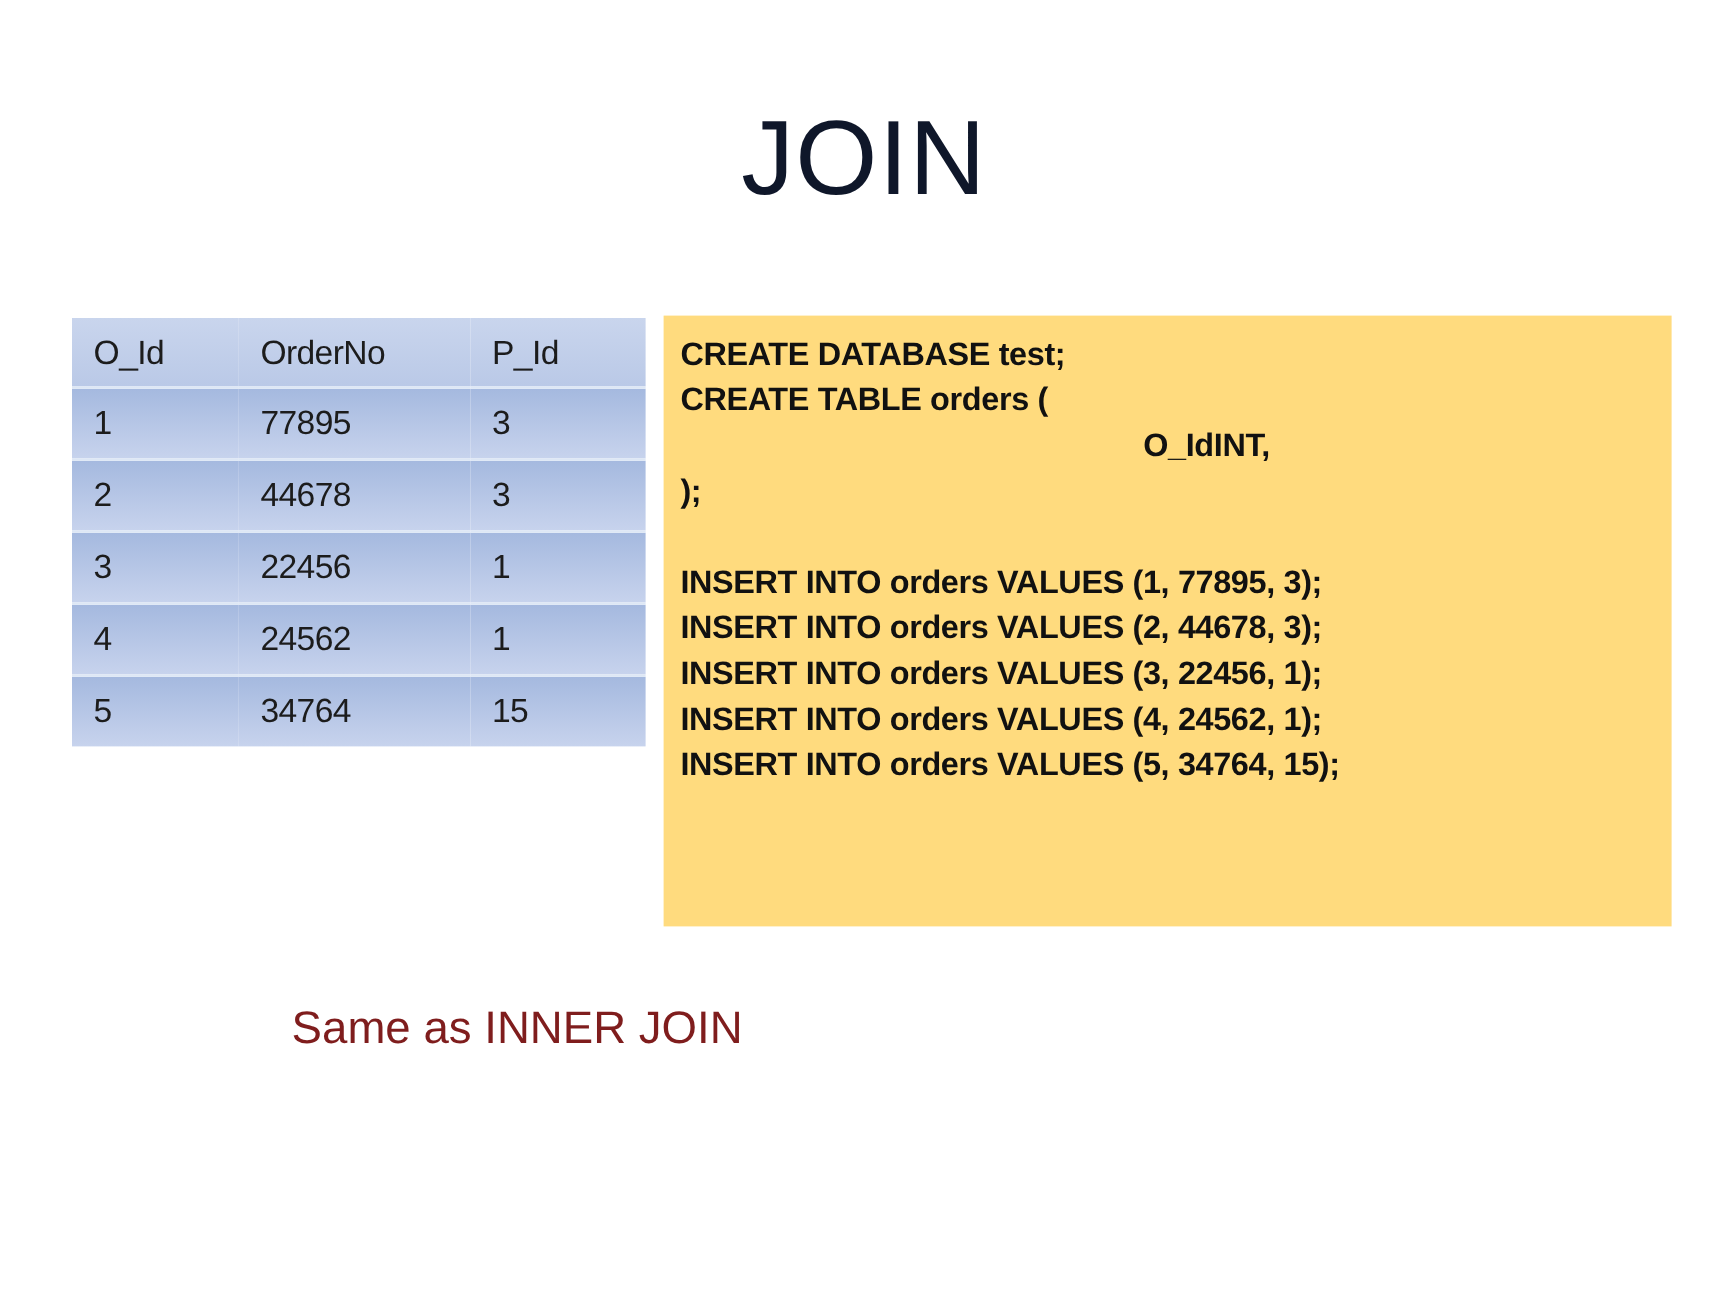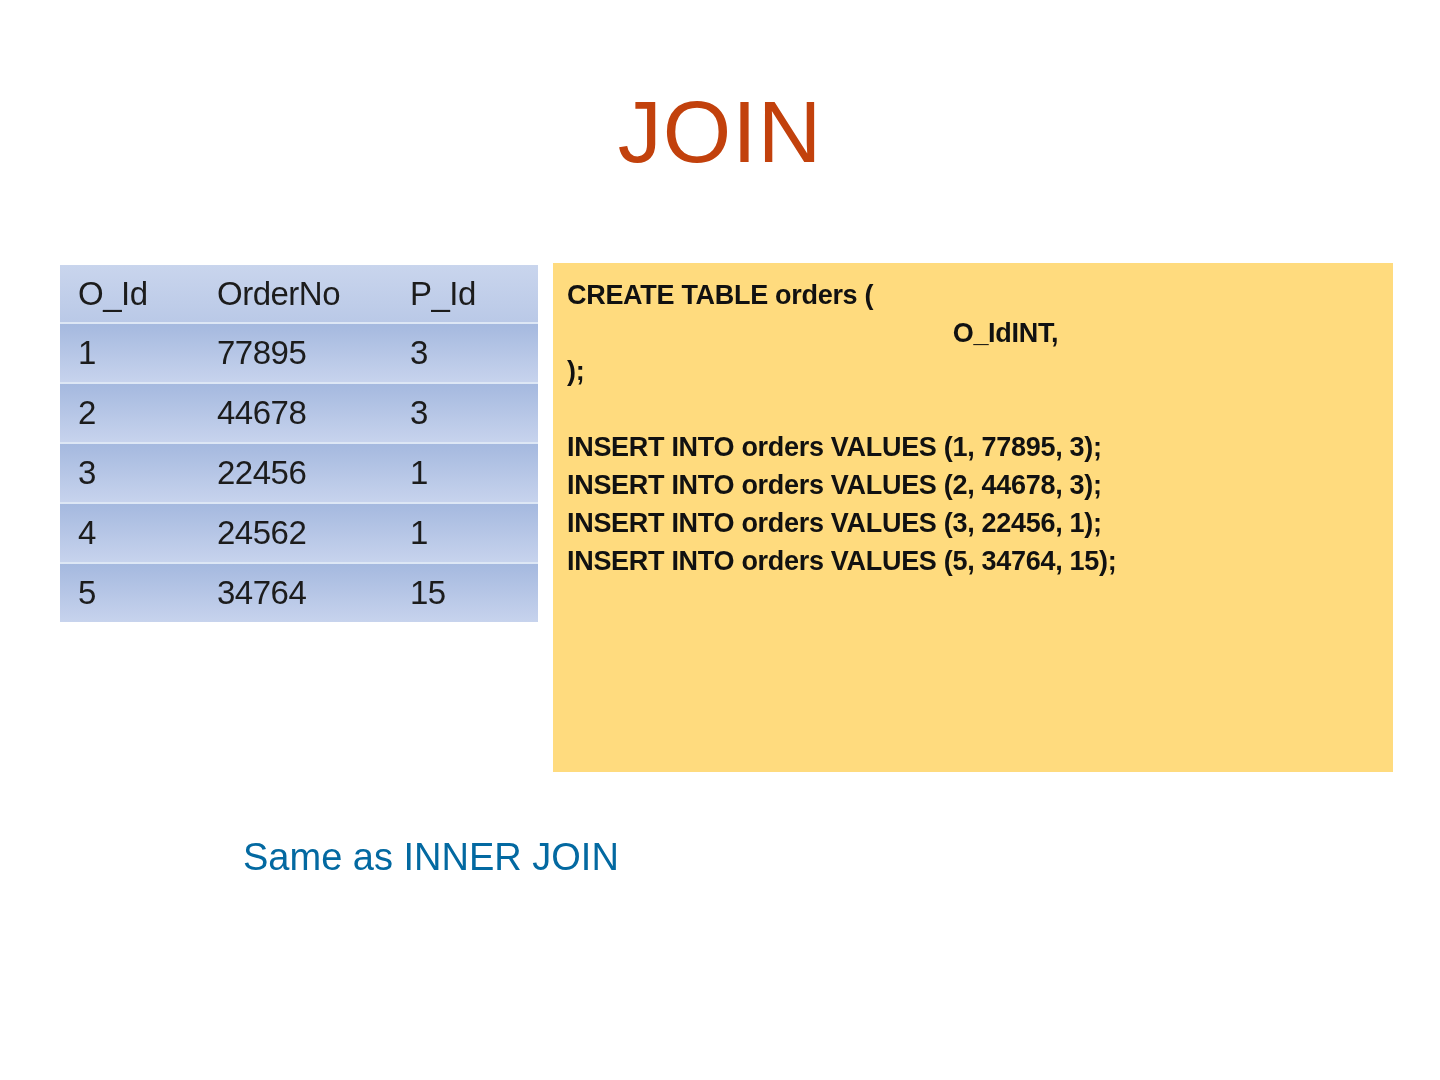--- a/index.html
+++ b/index.html
@@ -20,33 +20,33 @@
   .slide-title {
     position: absolute;
     top: 88px;
     left: 0;
     width: 1440px;
     text-align: center;
     font-size: 88px;
     line-height: 1.0;
     font-weight: 400;
     letter-spacing: 1px;
-    color: #c2410c;
+    color: #0f172a;
   }
 
   
   .orders-table {
     position: absolute;
     left: 60px;
     top: 265px;
     width: 478px;
     border-collapse: separate;
     border-spacing: 0;
     table-layout: fixed;
-    font-size: 33px;
+    font-size: 28px;
     letter-spacing: -0.5px;
   }
   .orders-table th,
   .orders-table td {
     padding: 0 0 0 18px;
     font-weight: 400;
     text-align: left;
     vertical-align: middle;
     overflow: hidden;
     white-space: nowrap;
@@ -94,21 +94,21 @@
   }
 
   
   .slide-caption {
     position: absolute;
     left: 243px;
     top: 835px;
     font-size: 38px;
     line-height: 1.2;
     font-weight: 400;
-    color: #0369a1;
+    color: #7f1d1d;
   }
 </style>
 </head>
 <body>
 
 <div class="slide-title">JOIN</div>
 
 <table class="orders-table">
   <colgroup>
     <col style="width:139px">
@@ -145,23 +145,25 @@
     </tr>
     <tr>
       <td>5</td>
       <td>34764</td>
       <td>15</td>
     </tr>
   </tbody>
 </table>
 
 <div class="code-box">
+  <div class="code-line">CREATE DATABASE test;</div>
   <div class="code-line">CREATE TABLE orders (</div>
   <div class="code-line indent">O_IdINT,</div>
   <div class="code-line">);</div>
   <div class="code-line"></div>
   <div class="code-line">INSERT INTO orders VALUES (1, 77895, 3);</div>
   <div class="code-line">INSERT INTO orders VALUES (2, 44678, 3);</div>
   <div class="code-line">INSERT INTO orders VALUES (3, 22456, 1);</div>
+  <div class="code-line">INSERT INTO orders VALUES (4, 24562, 1);</div>
   <div class="code-line">INSERT INTO orders VALUES (5, 34764, 15);</div>
 </div>
 
 <div class="slide-caption">Same as INNER JOIN</div>
 
 </body></html>

